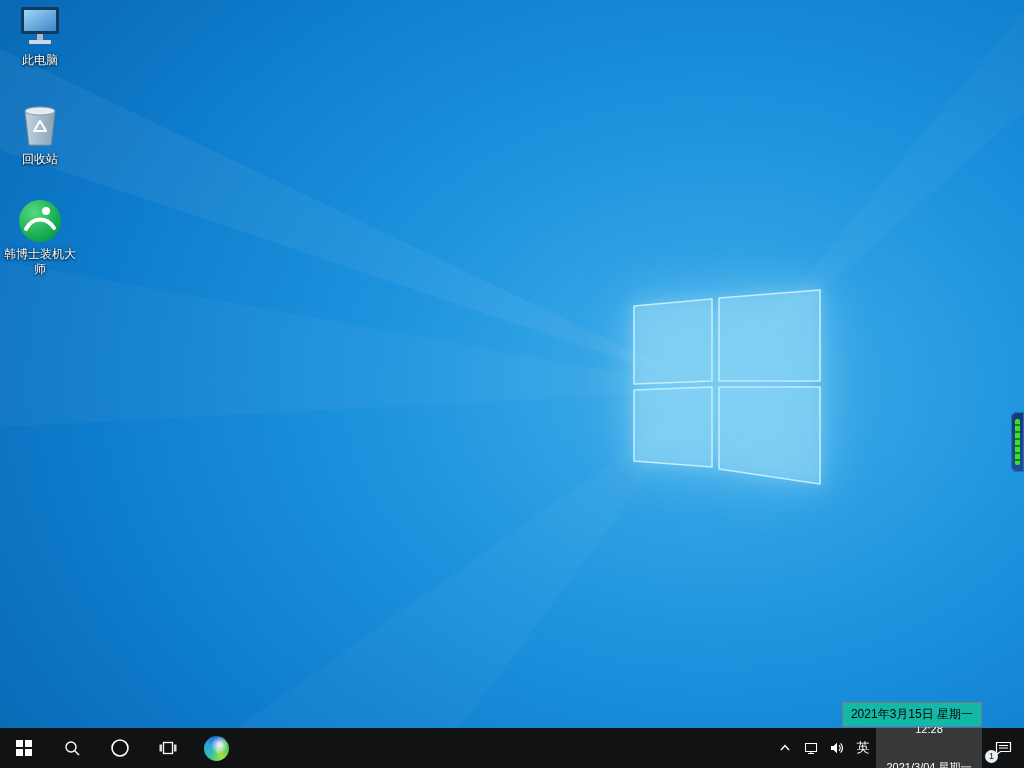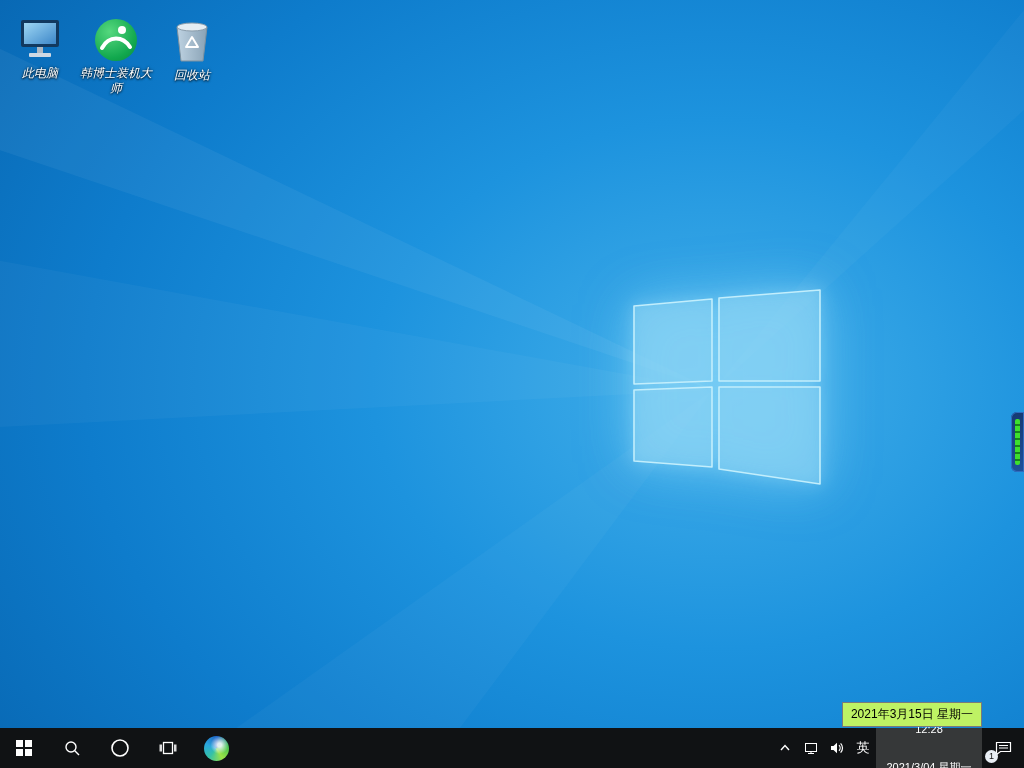--- a/index.html
+++ b/index.html
@@ -8,37 +8,37 @@
 
   
   .wallpaper{position:absolute;inset:0;
     background:radial-gradient(1150px 880px at 70% 50%,
       #43b0ea 0%, #1d93de 30%, #0e7ccc 55%, #0765b0 80%, #05589c 100%);}
   .rays{position:absolute;inset:0;}
   .winlogo{position:absolute;left:632px;top:289px;
     filter:drop-shadow(0 0 26px rgba(150,225,255,.55)) drop-shadow(0 0 8px rgba(205,245,255,.5));}
 
   
-  .icons{position:absolute;left:2px;top:17px;display:flex;flex-direction:row;font-style:italic;}
+  .icons{position:absolute;left:2px;top:4px;display:flex;flex-direction:column;}
   .dicon{width:76px;min-height:82px;margin-bottom:15px;display:flex;flex-direction:column;
          align-items:center;cursor:default;}
   .dlabel{margin-top:3px;font-size:12px;line-height:15px;color:#fff;text-align:center;
           text-shadow:0 1px 2px rgba(0,0,0,.9),0 0 3px rgba(0,0,0,.65);}
 
   
   .edge-widget{position:absolute;right:0;top:412px;width:13px;height:60px;
     background:linear-gradient(180deg,#153a74,#1d509b);
     border-radius:6px 0 0 6px;box-shadow:inset 0 0 0 1px #2f6cc0;
     display:flex;align-items:center;justify-content:center;z-index:3;}
   .edge-bar{width:5px;height:46px;border-radius:2px;
     background:repeating-linear-gradient(180deg,#3ede2e 0 5px,#18841b 5px 7px);}
 
   
   .tooltip{position:absolute;right:42px;bottom:41px;z-index:8;
-    background:#bef264;border:1px solid #7a7a7a;color:#000;
+    background:#14b8a6;border:1px solid #7a7a7a;color:#000;
     font-size:12px;padding:3px 8px;white-space:nowrap;}
 
   
   .taskbar{position:absolute;left:0;bottom:0;width:1024px;height:40px;
     background:#101214;display:flex;align-items:stretch;z-index:5;}
   .tb-btn{width:48px;display:flex;align-items:center;justify-content:center;cursor:pointer;}
   .start-grid{display:grid;grid-template-columns:7px 7px;grid-template-rows:7px 7px;gap:2px;}
   .start-grid span{background:#fff;display:block;}
   .edge-icon{width:25px;height:25px;border-radius:50%;
     background:
@@ -90,50 +90,50 @@
           </defs>
         <rect x="8" y="6" width="32" height="21" fill="url(#scr)"></rect>
         <rect x="21" y="30" width="6" height="6" fill="#aeb9c4"></rect>
         <rect x="13" y="36" width="22" height="4" rx="1" fill="#cfd9e4"></rect>
       </svg>
       <div class="dlabel">此电脑</div>
     </div>
 
 
     <div class="dicon">
+      <svg width="48" height="48">
+        <defs>
+            <linearGradient id="bin" x1="0" y1="0" x2="1" y2="0">
+          <stop offset="0" stop-color="rgba(205,218,228,0.92)"></stop>
+          <stop offset="1" stop-color="rgba(148,166,180,0.92)"></stop>
+        </linearGradient>
+          </defs>
+        <path d="M9,10 L39,10 L35,44 L13,44 Z" fill="url(#bin)" stroke="#7e919f"></path>
+        <ellipse cx="24" cy="10" rx="15" ry="4" fill="#e4edf3" stroke="#8b9dab"></ellipse>
+        <path d="M24,20 l6,10 h-12 z" fill="none" stroke="#ffffff" stroke-width="2" stroke-linejoin="round"></path>
+      </svg>
+      <div class="dlabel">回收站</div>
+    </div>
+
+    <div class="dicon">
       <svg width="46" height="46">
         <defs>
             <radialGradient id="grn" cx="0.35" cy="0.3" r="0.9">
           <stop offset="0" stop-color="#55d87e"></stop>
               <stop offset="0.7" stop-color="#12a84e"></stop>
           <stop offset="1" stop-color="#0a8f3f"></stop>
         </radialGradient>
           </defs>
         <circle cx="23" cy="23" r="21" fill="url(#grn)"></circle>
         <circle cx="29" cy="13" r="4" fill="#fff"></circle>
         <path d="M9,31 C16,18 30,19 37,30" fill="none" stroke="#fff" stroke-width="4" stroke-linecap="round"></path>
       </svg>
       <div class="dlabel">韩博士装机大师</div>
     </div>
 
-    <div class="dicon">
-      <svg width="48" height="48">
-        <defs>
-            <linearGradient id="bin" x1="0" y1="0" x2="1" y2="0">
-          <stop offset="0" stop-color="rgba(205,218,228,0.92)"></stop>
-          <stop offset="1" stop-color="rgba(148,166,180,0.92)"></stop>
-        </linearGradient>
-          </defs>
-        <path d="M9,10 L39,10 L35,44 L13,44 Z" fill="url(#bin)" stroke="#7e919f"></path>
-        <ellipse cx="24" cy="10" rx="15" ry="4" fill="#e4edf3" stroke="#8b9dab"></ellipse>
-        <path d="M24,20 l6,10 h-12 z" fill="none" stroke="#ffffff" stroke-width="2" stroke-linejoin="round"></path>
-      </svg>
-      <div class="dlabel">回收站</div>
-    </div>
-
   </div>
 
   <div class="edge-widget">
     <div class="edge-bar"></div>
   </div>
 
   <div class="tooltip">2021年3月15日 星期一</div>
 
   <div class="taskbar">
 

